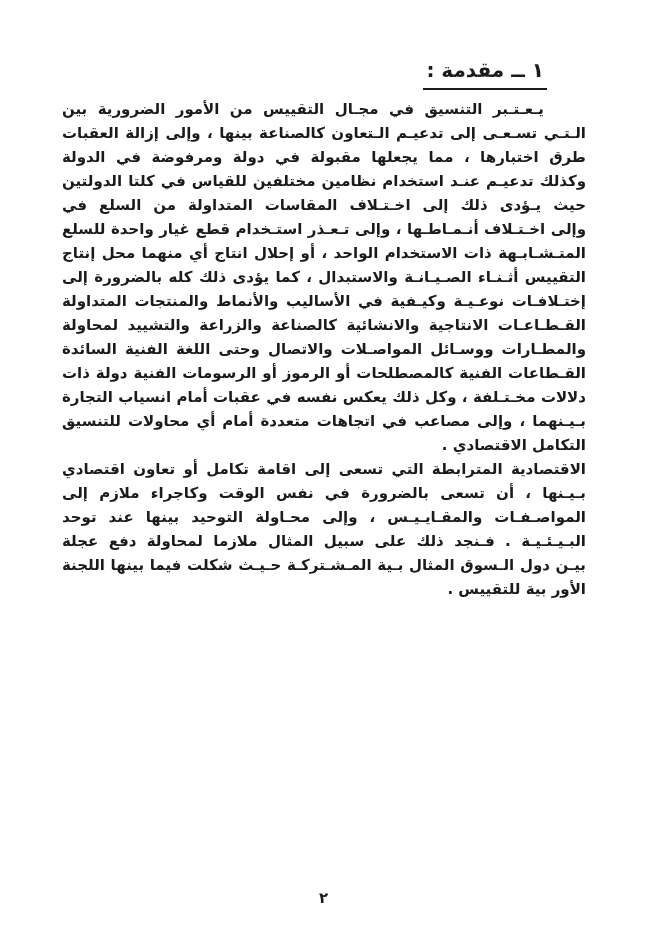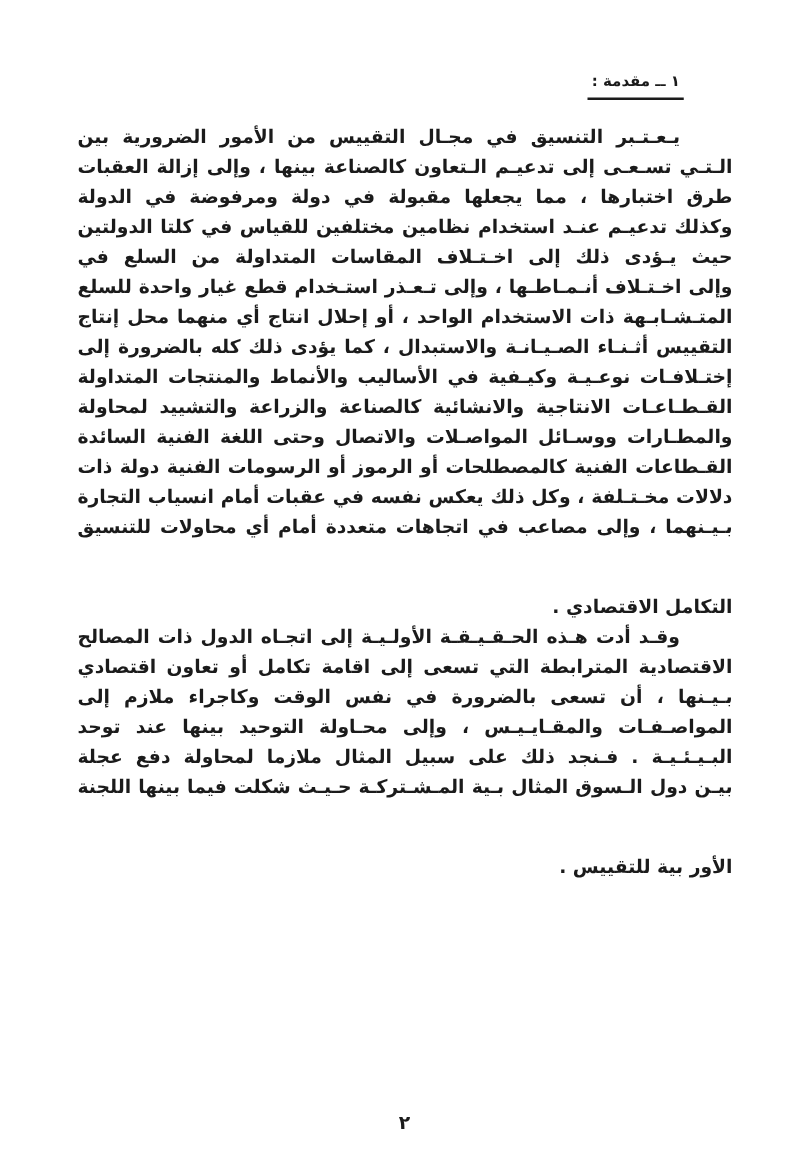--- a/index.html
+++ b/index.html
@@ -15,21 +15,21 @@
     color: #1b1b1b;
     font-family: "DejaVu Sans", sans-serif;
     direction: rtl;
     overflow: hidden;
   }
   .heading {
     position: absolute;
     top: 58px;
     right: 100px;
     margin: 0;
-    font-size: 12px;
+    font-size: 20px;
     font-weight: bold;
     letter-spacing: 0.5px;
     padding: 0 3px 6px 3px;
     border-bottom: 2px solid #1b1b1b;
     white-space: nowrap;
   }
   .body-text {
     position: absolute;
     top: 97px;
     right: 61px;
@@ -46,21 +46,20 @@
     text-align-last: justify;
     height: 24px;
     overflow: hidden;
   }
   .line.para-start {
     text-indent: 42px;
   }
   .line.para-end {
     text-align: left;
     text-align-last: right;
-    margin-top: 40px;
   }
   .page-number {
     position: absolute;
     left: 0;
     right: 0;
     bottom: 30px;
     text-align: center;
     font-size: 15px;
     font-weight: bold;
   }
@@ -83,21 +82,20 @@
         <div class="line">التقييس أثـنـاء الصـيـانـة والاستبدال ، كما يؤدى ذلك كله بالضرورة إلى</div>
         <div class="line">إختـلافـات نوعـيـة وكيـفية في الأساليب والأنماط والمنتجات المتداولة في</div>
         <div class="line">القـطـاعـات الانتاجية والانشائية كالصناعة والزراعة والتشييد لمحاولة</div>
         <div class="line">والمطـارات ووسـائل المواصـلات والاتصال وحتى اللغة الفنية السائدة في</div>
         <div class="line">القـطاعات الفنية كالمصطلحات أو الرموز أو الرسومات الفنية دولة ذات</div>
         <div class="line">دلالات مخـتـلفة ، وكل ذلك يعكس نفسه في عقبات أمام انسياب التجارة</div>
         <div class="line">بـيـنهما ، وإلى مصاعب في اتجاهات متعددة أمام أي محاولات للتنسيق أو</div>
         <div class="line para-end">التكامل الاقتصادي .</div>
       </div>
       <div class="paragraph">
-        <div class="line para-start">وقـد أدت هـذه الحـقـيـقـة الأولـيـة إلى اتجـاه الدول ذات المصالح</div>
         <div class="line">الاقتصادية المترابطة التي تسعى إلى اقامة تكامل أو تعاون اقتصادي فيما</div>
         <div class="line">بـيـنها ، أن تسعى بالضرورة في نفس الوقت وكاجراء ملازم إلى التنسيق في</div>
         <div class="line">المواصـفـات والمقـايـيـس ، وإلى محـاولة التوحيد بينها عند توحد الظروف</div>
         <div class="line">البـيـئـيـة . فـنجد ذلك على سبيل المثال ملازما لمحاولة دفع عجلة التعاون</div>
         <div class="line">بيـن دول الـسوق المثال بـية المـشـتركـة حـيـث شكلت فيما بينها اللجنة</div>
         <div class="line para-end">الأور بية للتقييس .</div>
       </div>
     </div>
 
   <div class="page-number">٢</div>

